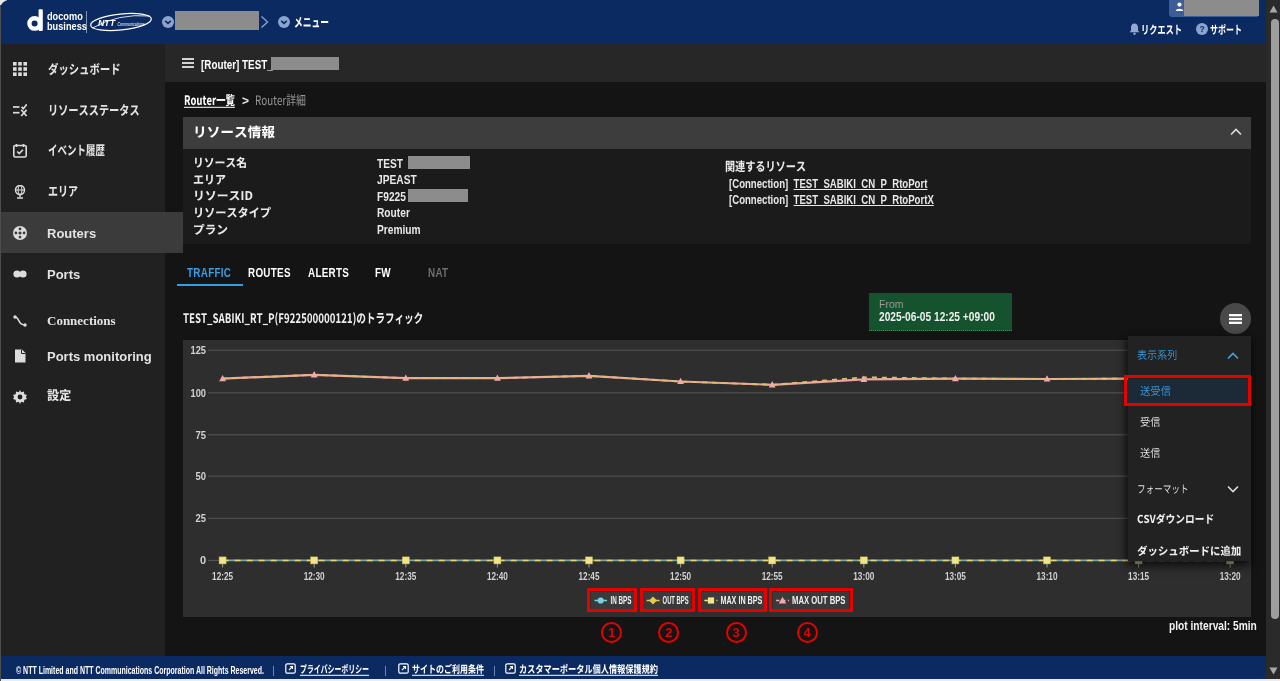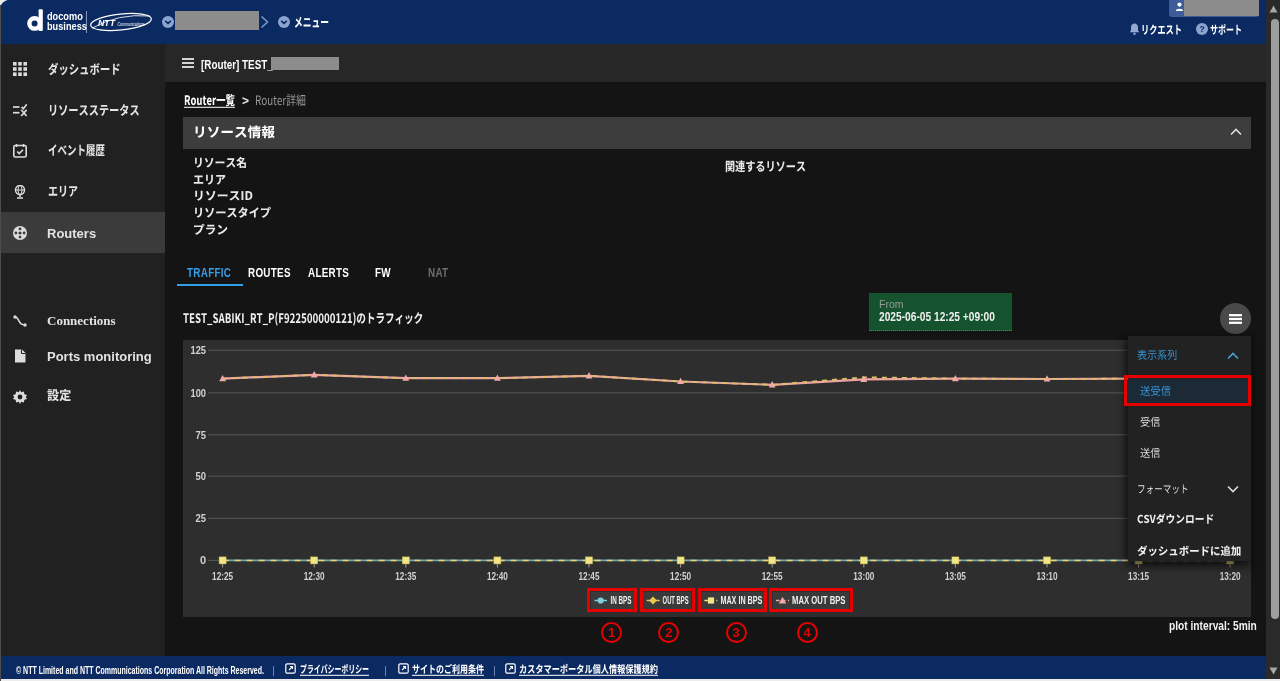--- a/index.html
+++ b/index.html
@@ -3,21 +3,21 @@
 <meta charset="utf-8">
 <style>
 * { margin:0; padding:0; box-sizing:border-box; }
 html,body { width:1280px; height:681px; overflow:hidden; background:#141414; font-family:"Liberation Sans", sans-serif; }
 .abs { position:absolute; }
 #page { position:relative; width:1280px; height:681px; }
 
 #topbar { left:0; top:0; width:1280px; height:61px; background:#0c2a62; }
 
 #sidebar { left:0; top:44px; width:165px; height:612px; background:#212121; }
-.sideitem { position:absolute; left:0; width:165px; height:41px; }
+.sideitem { position:absolute; left:0; width:183px; height:41px; }
 .sideitem .ic { position:absolute; left:13px; top:50%; transform:translateY(-50%); width:14px; height:14px; }
 .sideitem .lbl { position:absolute; left:47px; top:50%; transform:translateY(-50%); font-size:13px; font-weight:bold; color:#e3e3e3; white-space:nowrap; }
 
 #hdrbar { left:165px; top:44px; width:1115px; height:38px; background:#272727; }
 #footer { left:0; top:656px; width:1280px; height:23px; background:#0c2a62; }
 #bottomwhite { left:0; top:679px; width:1280px; height:2px; background:#ececec; }
 .redact { background:#8c8c8c; position:absolute; }
 .rednum { position:absolute; top:622.4px; width:21px; height:21px; border:2px solid #e60000; border-radius:50%; color:#e60000; font-weight:bold; font-size:13px; text-align:center; line-height:17px; }
 .ftsep { color:#7b8fbf; font-size:11px; position:absolute; top:664px; }
 .jt { overflow:visible; }
@@ -129,20 +129,27 @@
           <circle cx="7" cy="7" r="7" fill="#dcdcdc"></circle>
           <g fill="#3b3b3b">
             <circle cx="7" cy="7" r="1.6"></circle>
             <circle cx="7" cy="2.9" r="1.4"></circle>
             <circle cx="7" cy="11.1" r="1.4"></circle>
             <circle cx="2.9" cy="7" r="1.4"></circle>
             <circle cx="11.1" cy="7" r="1.4"></circle>
           </g>
         </svg>
       <div class="lbl">Routers</div>
+    </div>
+    <div class="sideitem" style="top:209px;">
+      <svg class="ic" viewBox="0 0 14 14">
+          <circle cx="4" cy="7" r="3.6" fill="#dcdcdc"></circle>
+          <circle cx="10" cy="7" r="3.6" fill="#dcdcdc"></circle>
+        </svg>
+      <div class="lbl">Ports</div>
     </div>
     <div class="sideitem" style="top:256px;font-family:Liberation Serif, serif;">
       <svg class="ic" viewBox="0 0 14 14">
           <path d="M2 3 C7 3 4 11 12 11" fill="none" stroke="#dcdcdc" stroke-width="1.6"></path>
           <circle cx="2" cy="3" r="1.7" fill="#dcdcdc"></circle>
           <circle cx="12" cy="11" r="1.7" fill="#dcdcdc"></circle>
         </svg>
       <div class="lbl">Connections</div>
     </div>
     <div class="sideitem" style="top:291px;">
@@ -172,20 +179,29 @@
   <div class="abs" style="left:201px;top:57px;color:#fff;font-weight:bold;font-size:13.5px;transform:scaleX(.73);transform-origin:0 0;white-space:nowrap;">[Router] TEST_</div>
   <div class="redact" style="left:271px;top:57px;width:68px;height:13px;"></div>
 
   <div class="abs" style="left:242px;top:94px;color:#e8e8e8;font-weight:bold;font-size:12px;">&gt;</div>
 
   <div class="abs" style="left:183px;top:117px;width:1068px;height:31.5px;background:#3d3d3d;">
 
     <svg class="abs" style="left:1047px;top:11px;" width="12" height="8" viewBox="0 0 12 8">
         <path d="M1 6.5 L6 1.5 L11 6.5" stroke="#ddd" stroke-width="1.6" fill="none"></path>
       </svg>
+  </div>
+  <div class="abs" style="left:183px;top:148.5px;width:1068px;height:95.5px;background:#1b1b1b;">
+
+    <div class="abs" style="left:194px;top:7px;color:#e8e8e8;font-weight:bold;font-size:12px;line-height:16.6px;transform:scaleX(.85);transform-origin:0 0;">TEST<br>JPEAST<br>F9225<br>Router<br>Premium</div>
+    <div class="redact" style="left:225px;top:7px;width:62px;height:13px;"></div>
+    <div class="redact" style="left:225px;top:40px;width:60px;height:13px;"></div>
+
+    <div class="abs" style="left:546px;top:28.5px;color:#e8e8e8;font-weight:bold;font-size:12px;transform:scaleX(.8);transform-origin:0 0;white-space:nowrap;">[Connection]&nbsp;&nbsp;<span style="text-decoration:underline;">TEST_SABIKI_CN_P_RtoPort</span></div>
+    <div class="abs" style="left:546px;top:44px;color:#e8e8e8;font-weight:bold;font-size:12px;transform:scaleX(.8);transform-origin:0 0;white-space:nowrap;">[Connection]&nbsp;&nbsp;<span style="text-decoration:underline;">TEST_SABIKI_CN_P_RtoPortX</span></div>
   </div>
 
   <div class="abs tab" style="left:187px;color:#35a0e8;">TRAFFIC</div>
   <div class="abs" style="left:176.5px;top:283.5px;width:66px;height:2.8px;background:#2f9fe8;"></div>
   <div class="abs tab" style="left:248px;color:#fff;">ROUTES</div>
   <div class="abs tab" style="left:307.5px;color:#fff;">ALERTS</div>
   <div class="abs tab" style="left:375px;color:#fff;">FW</div>
   <div class="abs tab" style="left:428px;color:#6e6e6e;">NAT</div>
 
   <div class="abs" style="left:869px;top:293px;width:143px;height:37.5px;background:#14532d;border-bottom:1px dotted #707070;">

